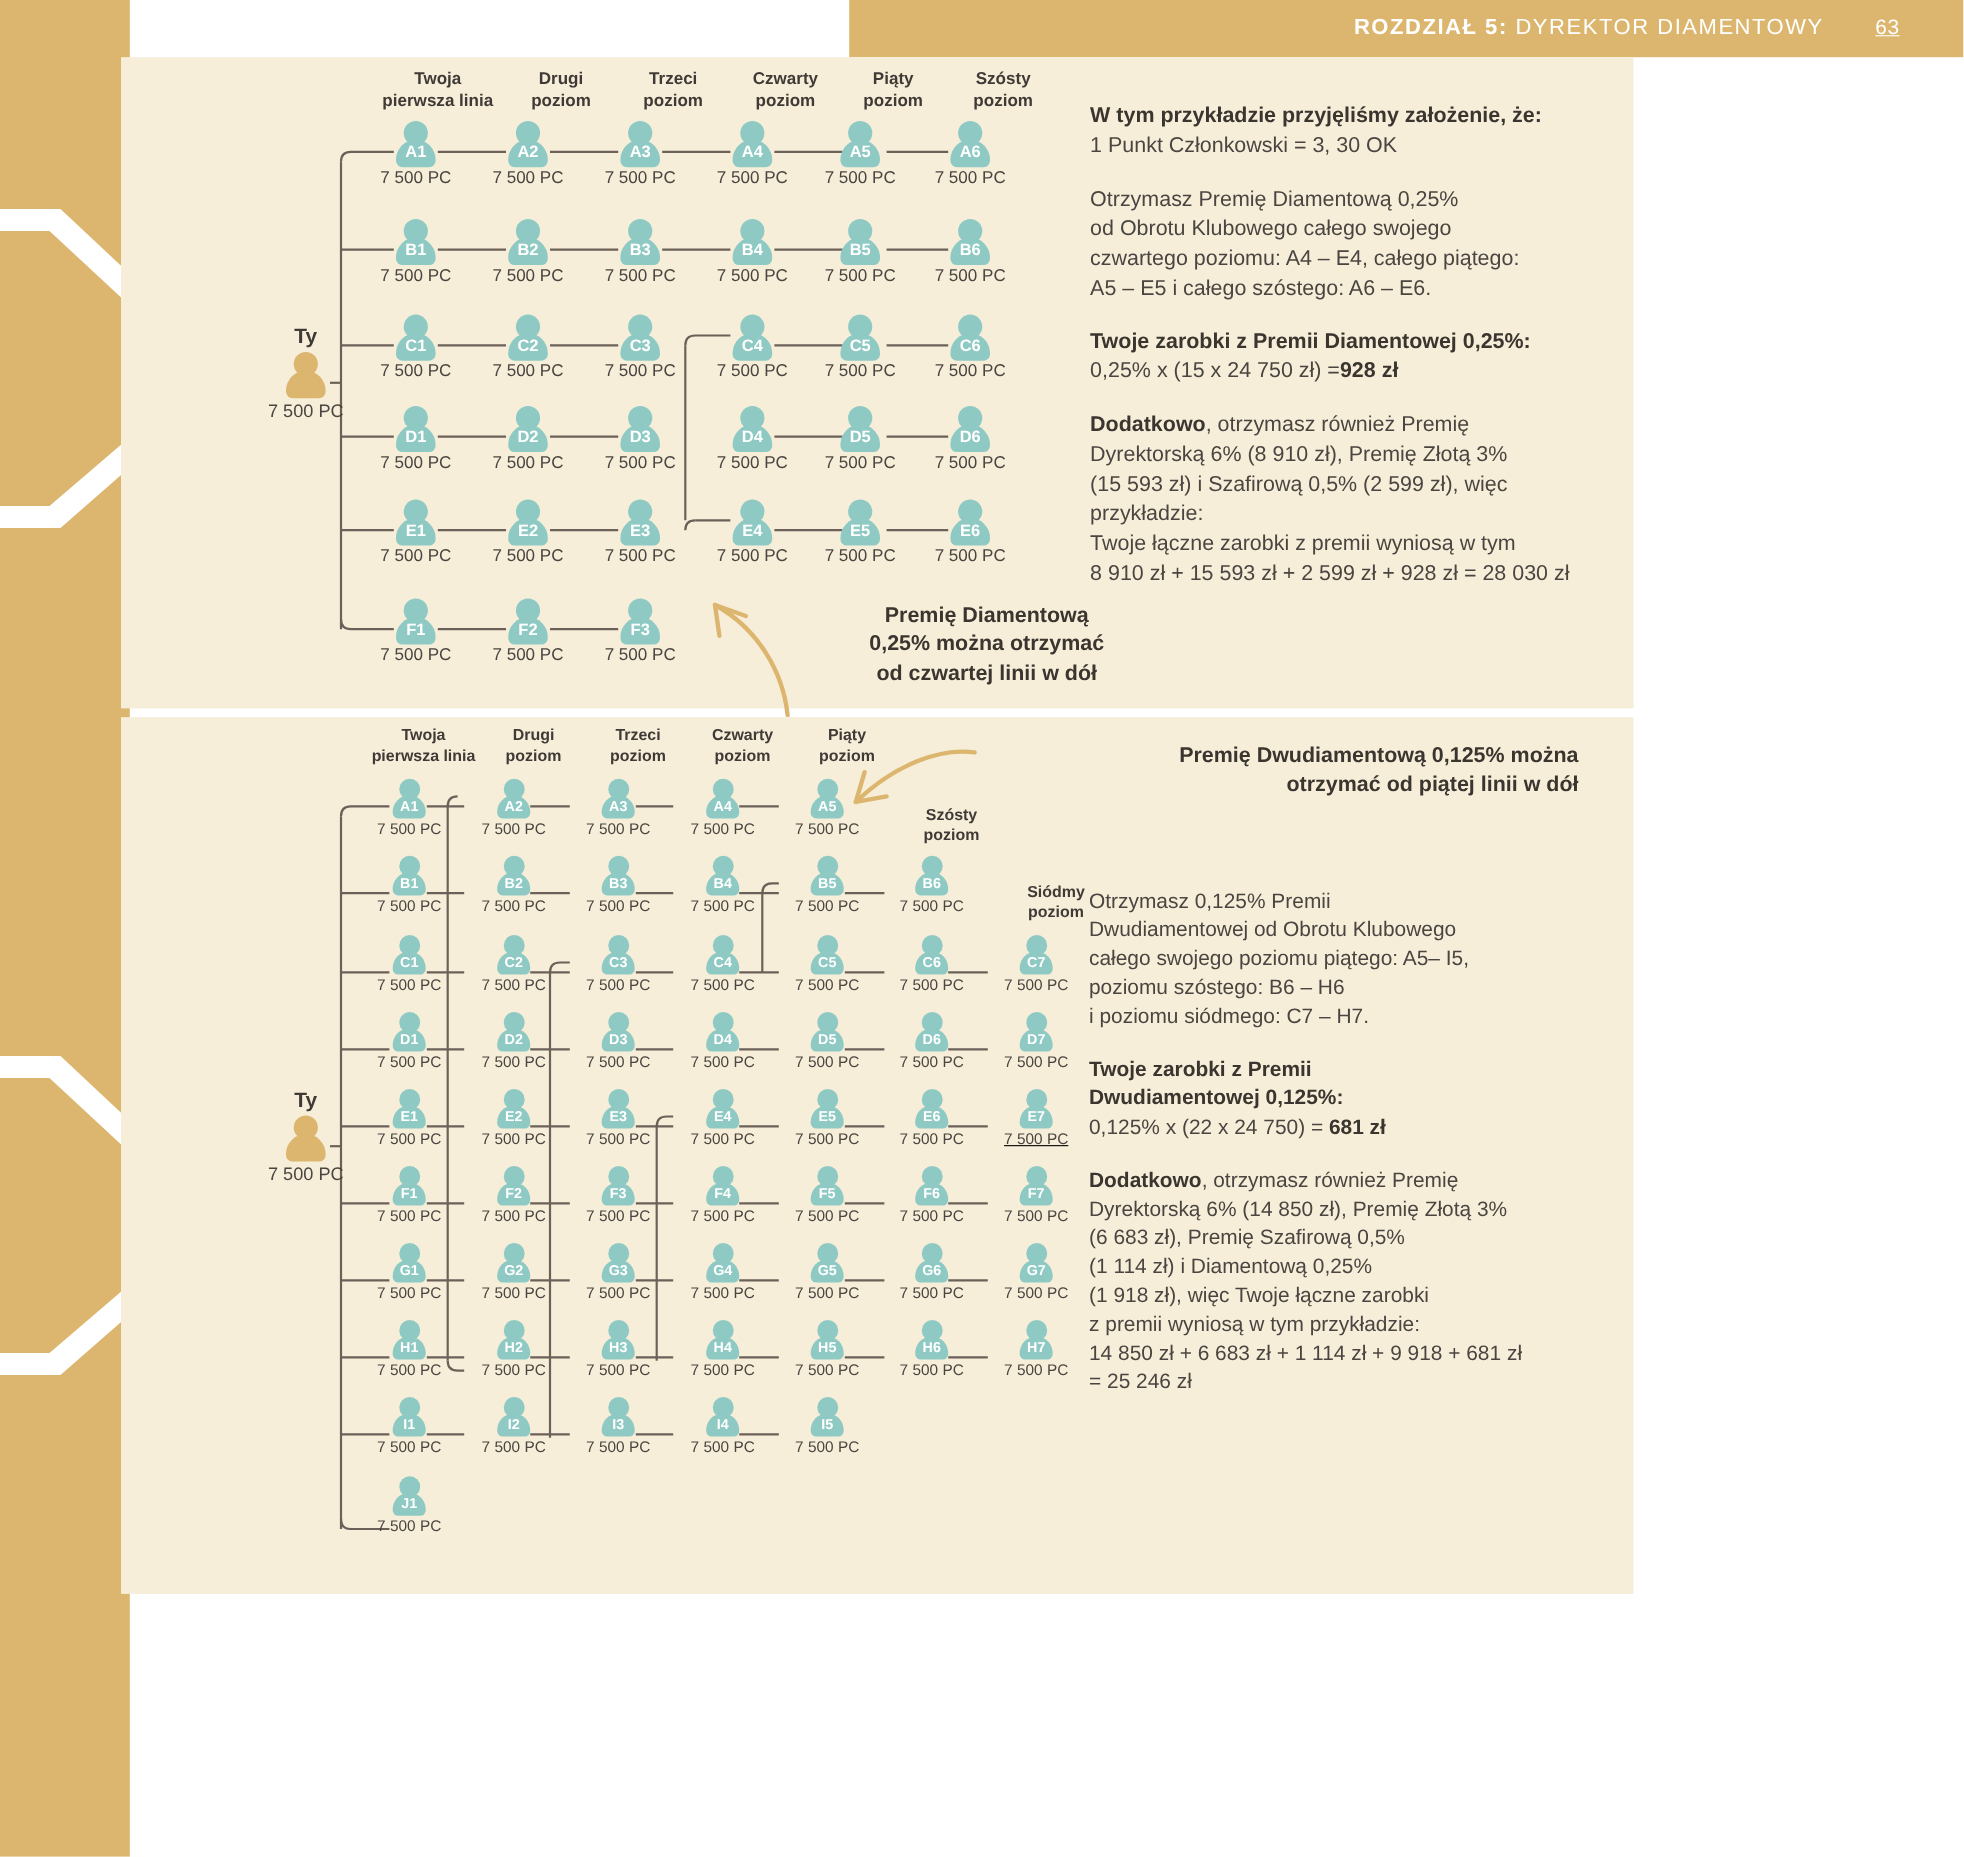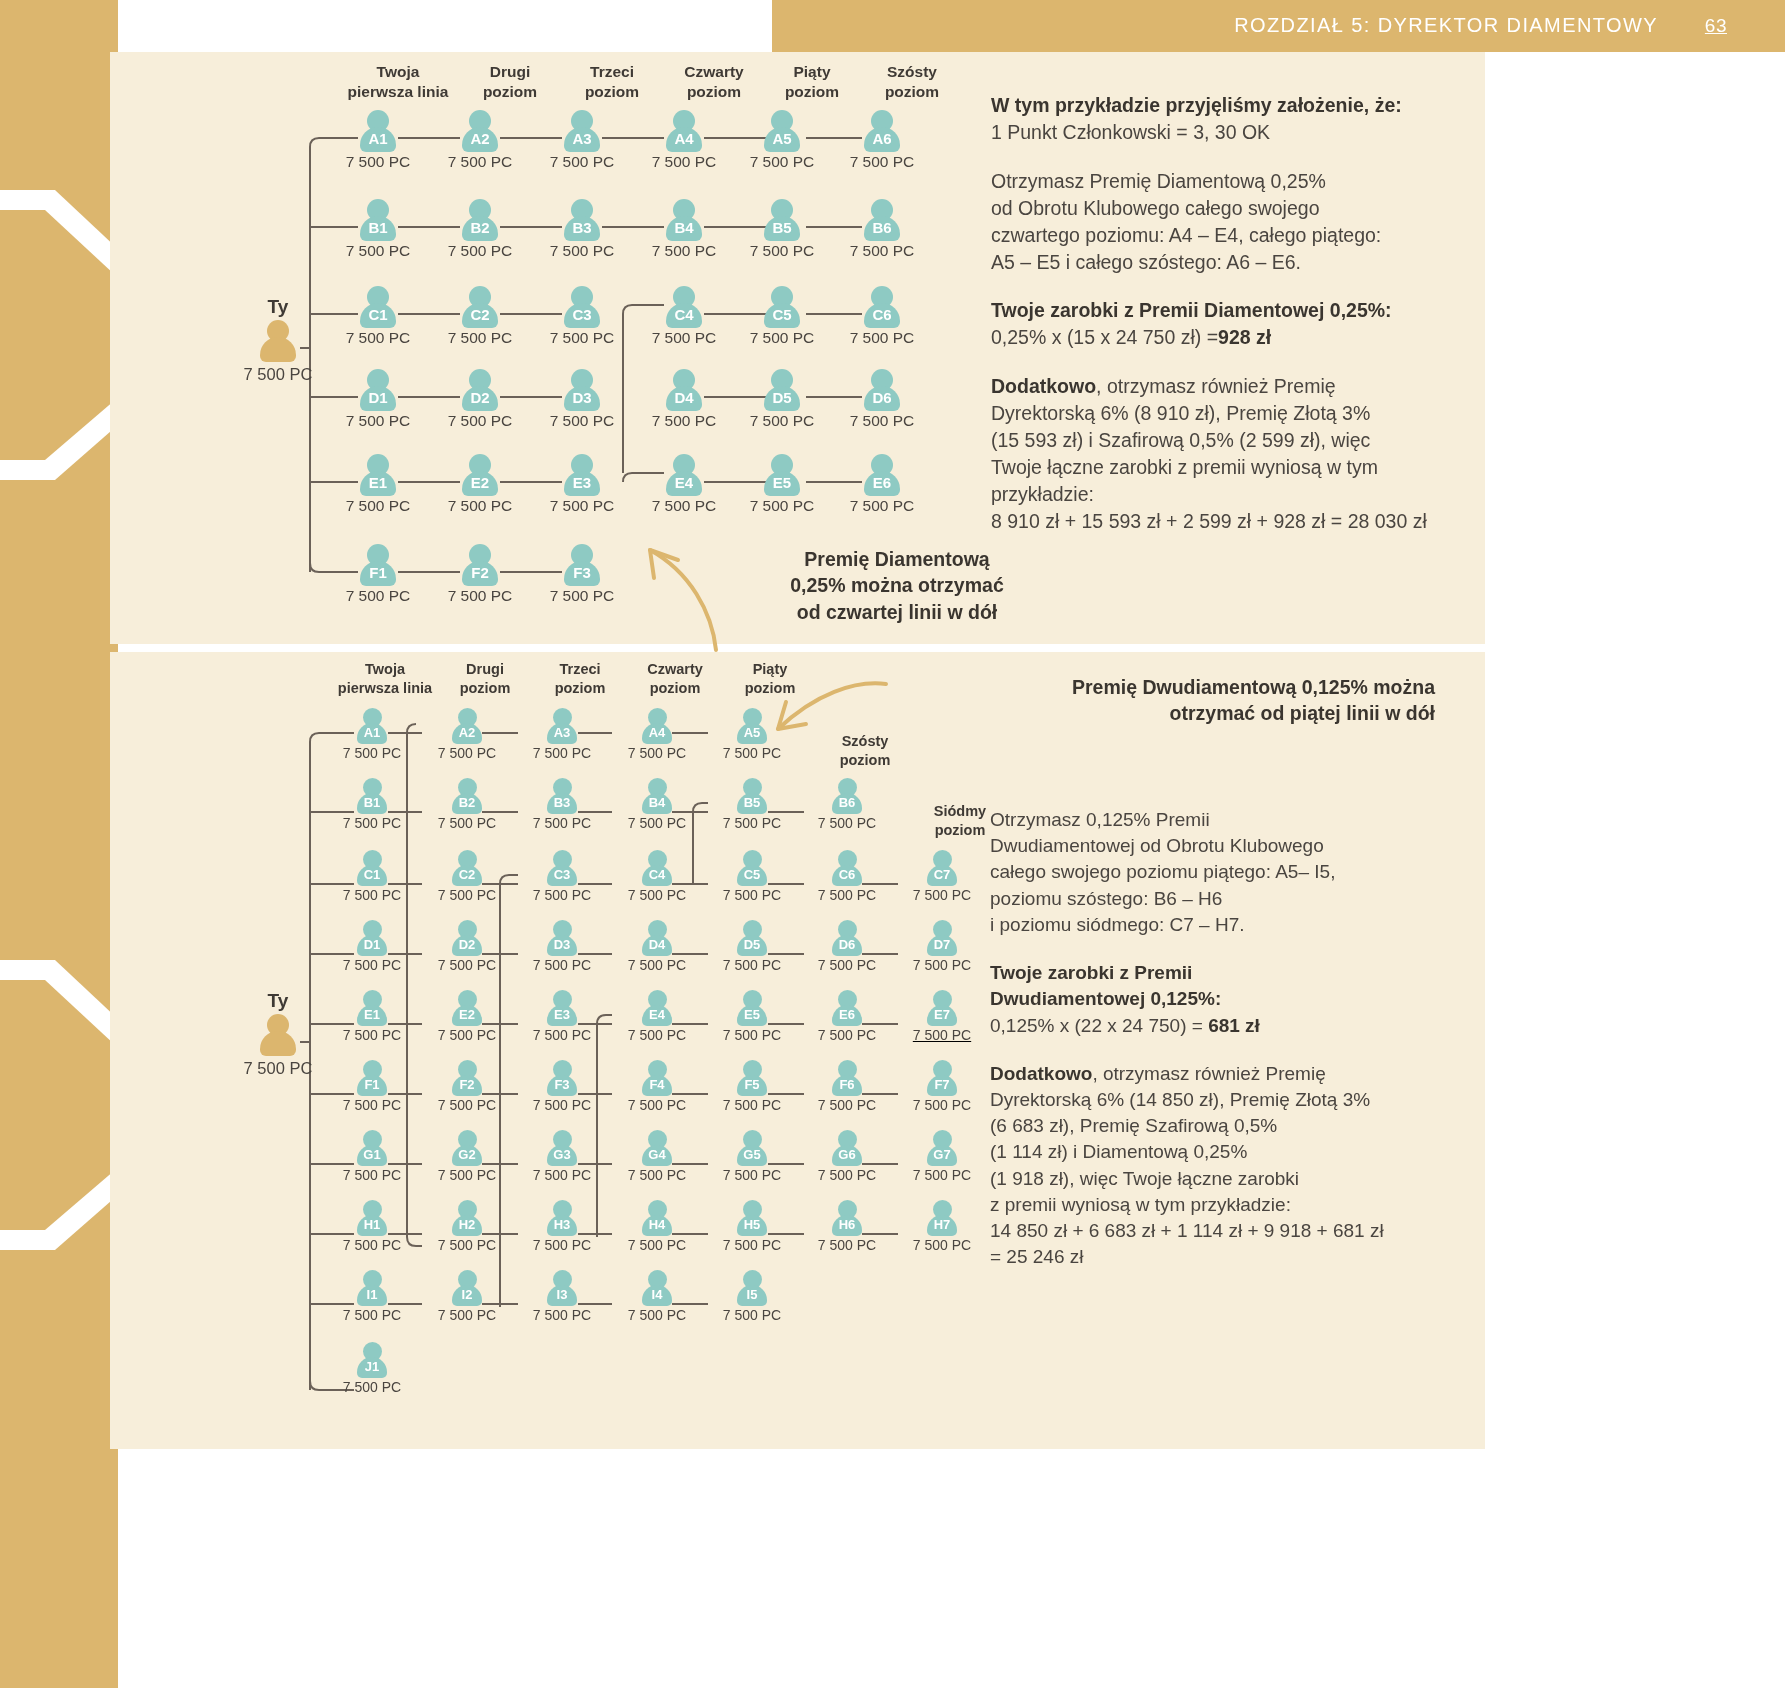--- a/index.html
+++ b/index.html
@@ -20,21 +20,21 @@
   
   .header-bar {
     position: absolute; left: 772px; top: 0; width: 1013px; height: 52px;
     background: #dcb66e;
   }
   .header-text {
     position: absolute; right: 127px; top: 14px;
     color: #ffffff; font-size: 20px; letter-spacing: 1.4px;
     font-family: "Liberation Sans", sans-serif;
   }
-  .header-text .ch { font-weight: normal; }
+  .header-text .ch { font-weight: bold; }
   .page-num {
     position: absolute; right: 58px; top: 15px; color: #ffffff;
     font-size: 19px; letter-spacing: 0.5px; text-decoration: underline;
   }
 
   
   .panel {
     position: absolute; left: 110px; background: #f7eeda;
   }
   #panel-1 { top: 52px; width: 1375px; height: 592px; }
@@ -476,22 +476,22 @@
         <p>A5 – E5 i całego szóstego: A6 – E6.</p>
       </div>
       <div class="blk">
         <p><b>Twoje zarobki z Premii Diamentowej 0,25%:</b></p>
         <p><span>0,25% x (15 x 24 750 zł) =</span><b>928 zł</b></p>
       </div>
       <div class="blk">
         <p><b>Dodatkowo</b><span>, otrzymasz również Premię</span></p>
         <p>Dyrektorską 6% (8 910 zł), Premię Złotą 3%</p>
         <p>(15 593 zł) i Szafirową 0,5% (2 599 zł), więc</p>
+        <p>przykładzie:</p>
         <p>Twoje łączne zarobki z premii wyniosą w tym</p>
-        <p>przykładzie:</p>
         <p>8 910 zł + 15 593 zł + 2 599 zł + 928 zł = 28 030 zł</p>
       </div>
     </div>
   </div>
 
   <div class="panel" id="panel-2">
 
     <svg class="lines" style="position:absolute;left:0;top:0;width:1375px;height:797px;">
       <g stroke="#6b6158" stroke-width="2" fill="none">
         <path d="M190,390 L200,390"></path>

